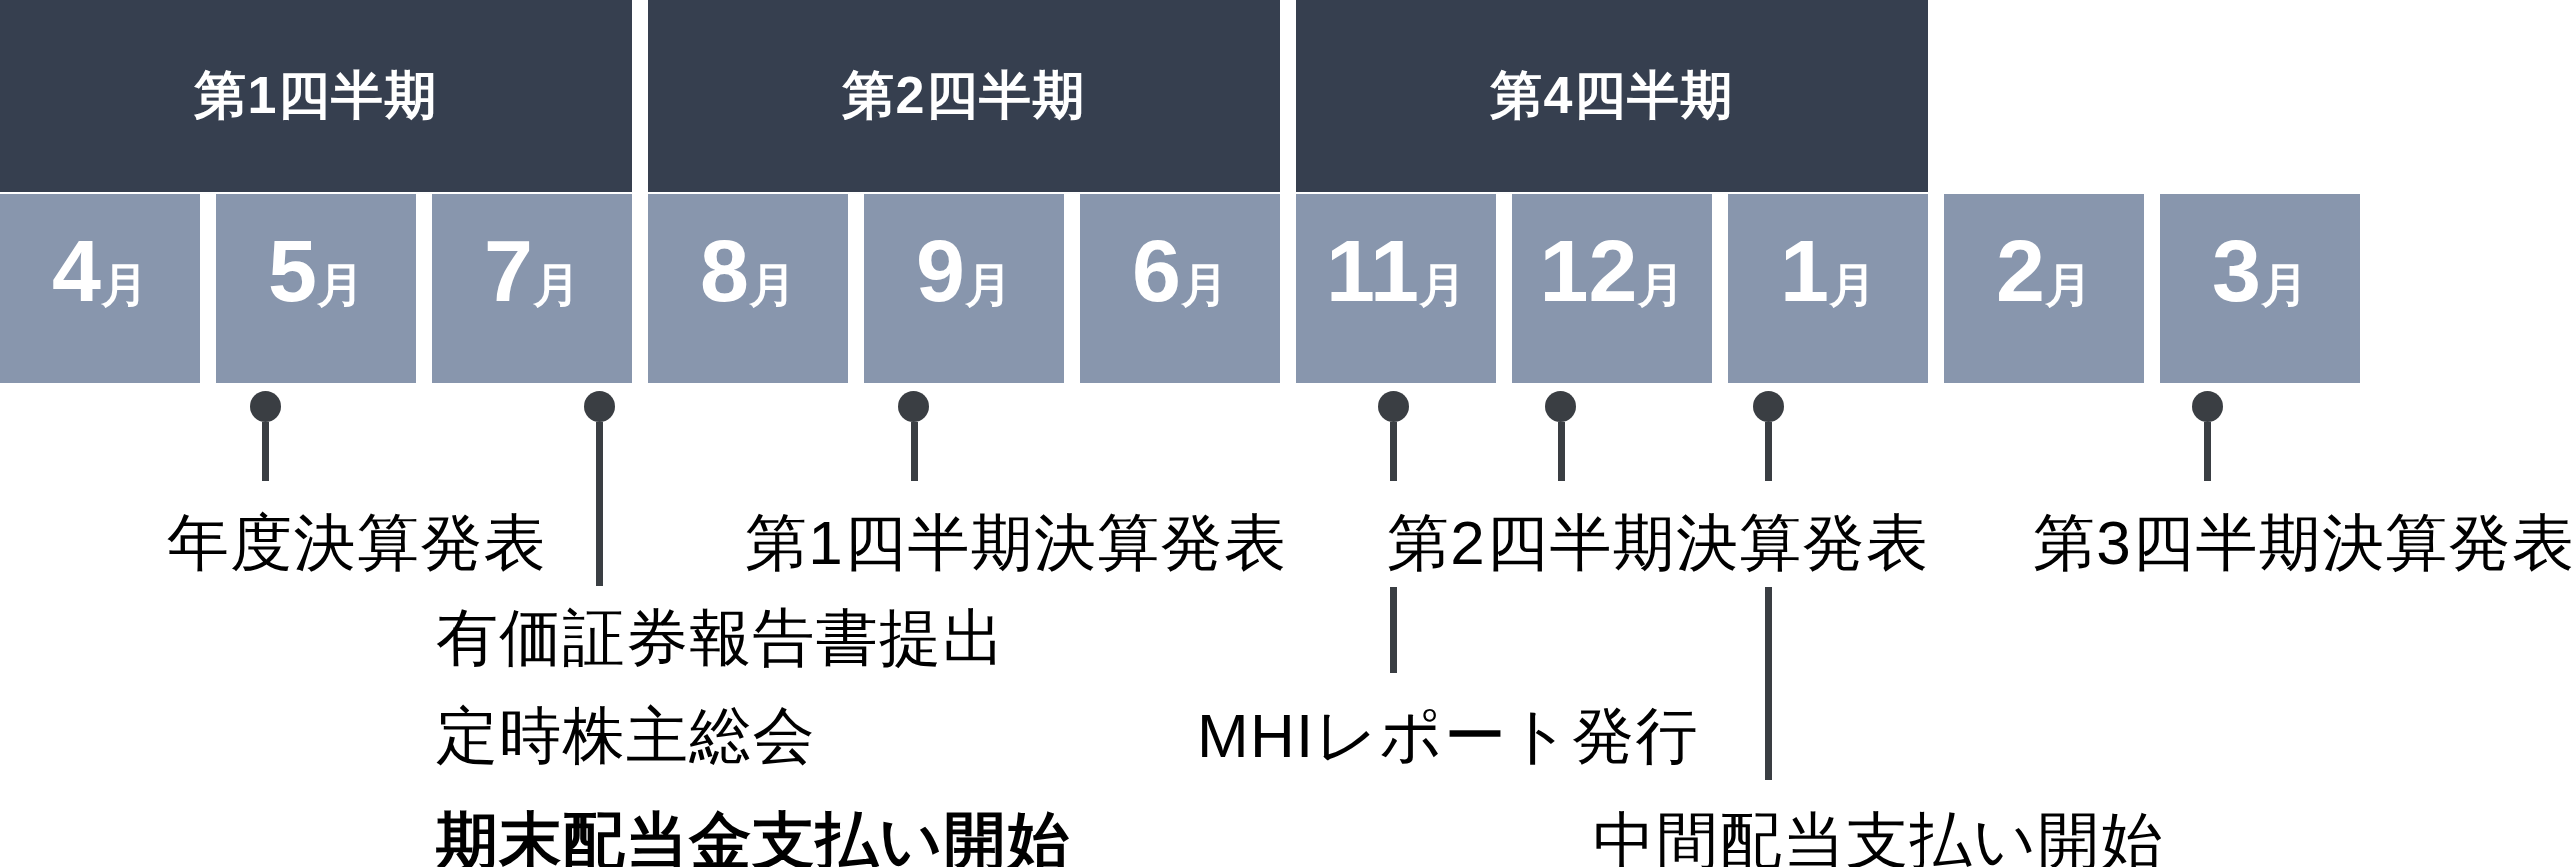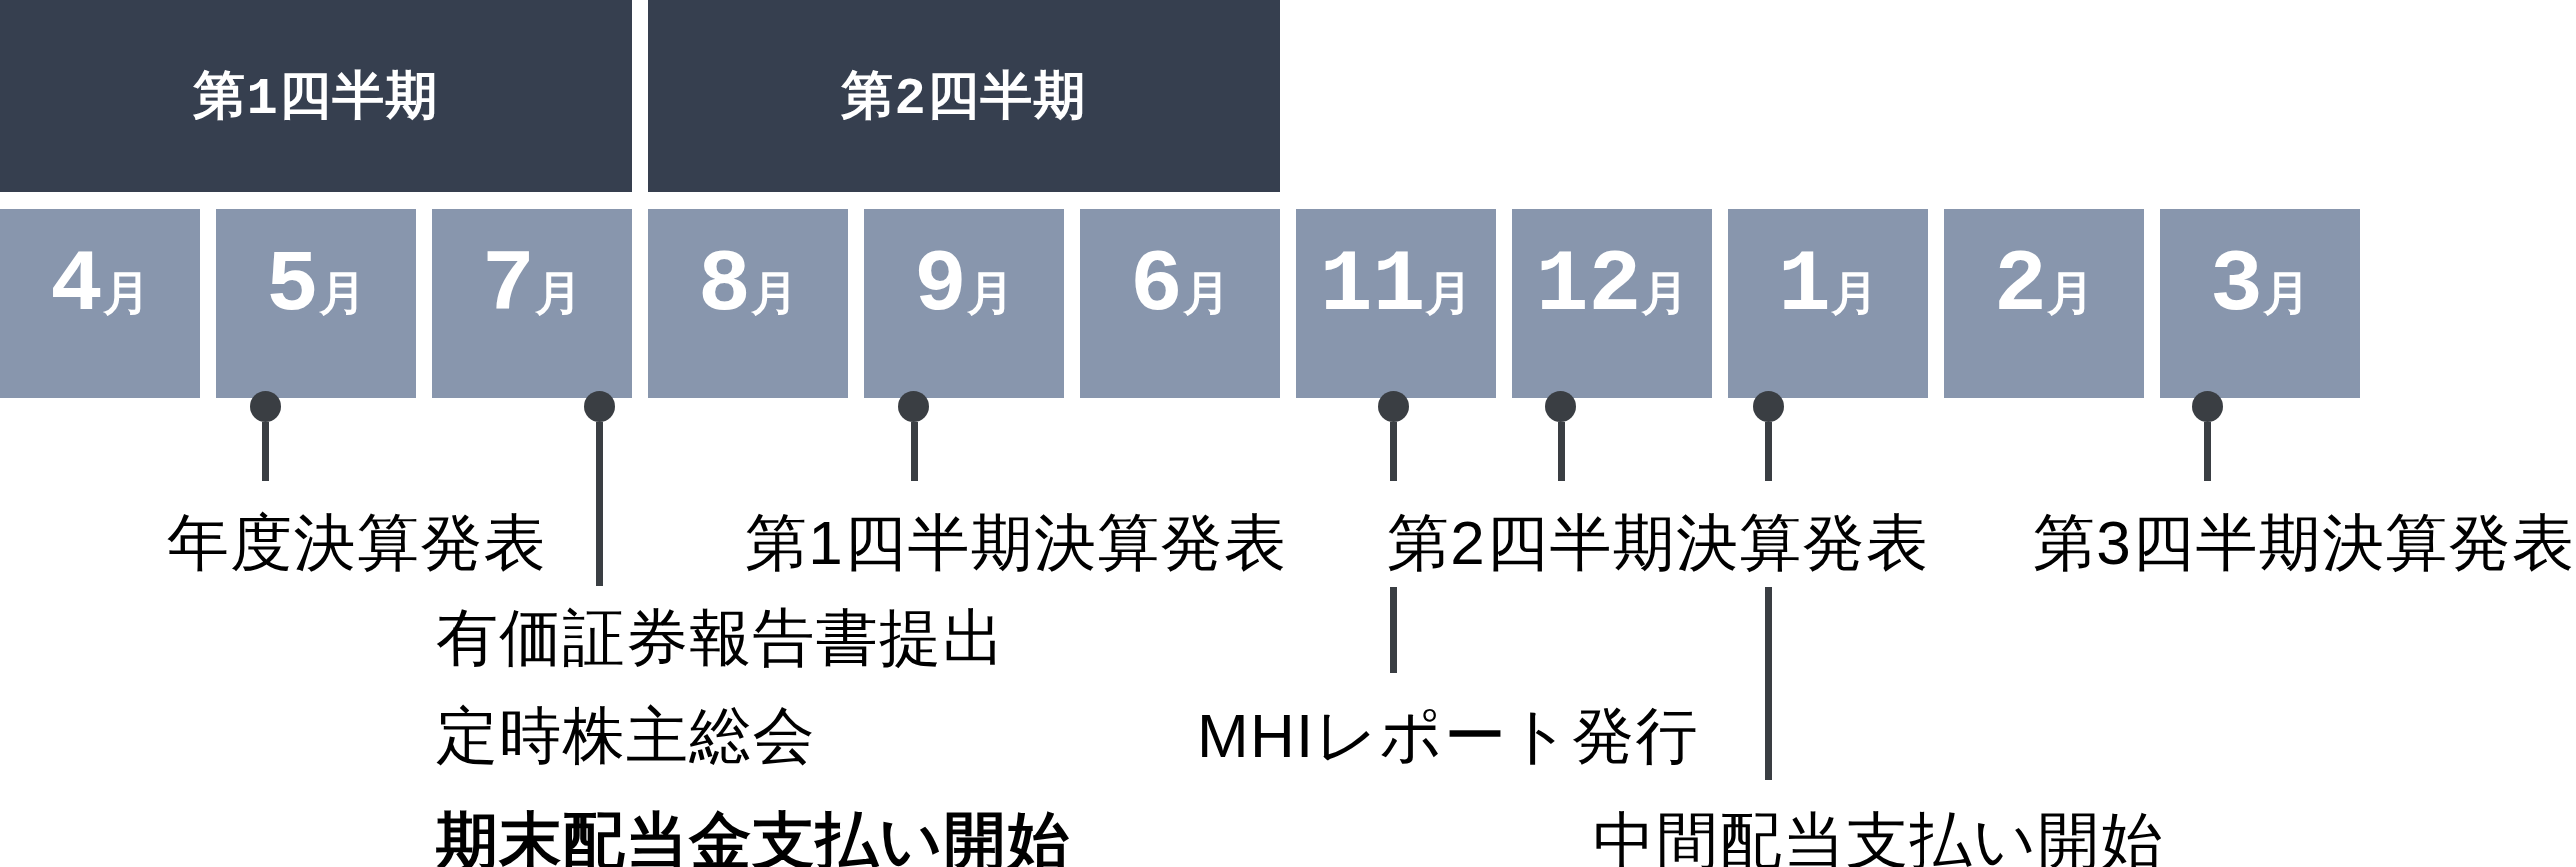--- a/index.html
+++ b/index.html
@@ -12,24 +12,23 @@
   #stage {
     position: relative;
     width: 2576px; height: 867px;
     background: var(--page-bg, #ffffff);
   }
   
   .grid12 {
     display: grid;
     grid-template-columns: repeat(12, 1fr);
     column-gap: 16px;
-    font-family: Liberation Mono, monospace;
   }
   #quarter-row { height: 192px; }
-  #month-row   { height: 189px; margin-top: 17px; text-align: right; }
+  #month-row   { height: 189px; margin-top: 2px; text-align: right; }
   .quarter-cell {
     grid-column: span 3;
     background: var(--quarter-bg);
     display: flex; align-items: center; justify-content: center;
   }
   .quarter-label {
     color: var(--quarter-text);
     font-size: 52px; font-weight: 700; letter-spacing: 1.3px;
     white-space: nowrap;
   }
@@ -70,20 +69,23 @@
 </head>
 <body>
 
 <div id="stage" style="--page-bg: #ffffff; --quarter-bg: #363F4F; --quarter-text: #ffffff; --month-bg: #8896AD; --month-text: #ffffff; --marker: #3A3E43; --label-text: #000000;">
   <div id="quarter-row" class="grid12">
       <div class="quarter-cell">
         <span class="quarter-label">第1四半期</span>
       </div>
       <div class="quarter-cell">
         <span class="quarter-label">第2四半期</span>
+      </div>
+      <div class="quarter-cell">
+        <span class="quarter-label">第4四半期</span>
       </div>
     </div>
   <div id="month-row" class="grid12">
       <div class="month-cell">
         <span class="month-inner"><span class="month-number">4</span><span class="month-suffix">月</span></span>
       </div>
       <div class="month-cell">
         <span class="month-inner"><span class="month-number">5</span><span class="month-suffix">月</span></span>
       </div>
       <div class="month-cell">

